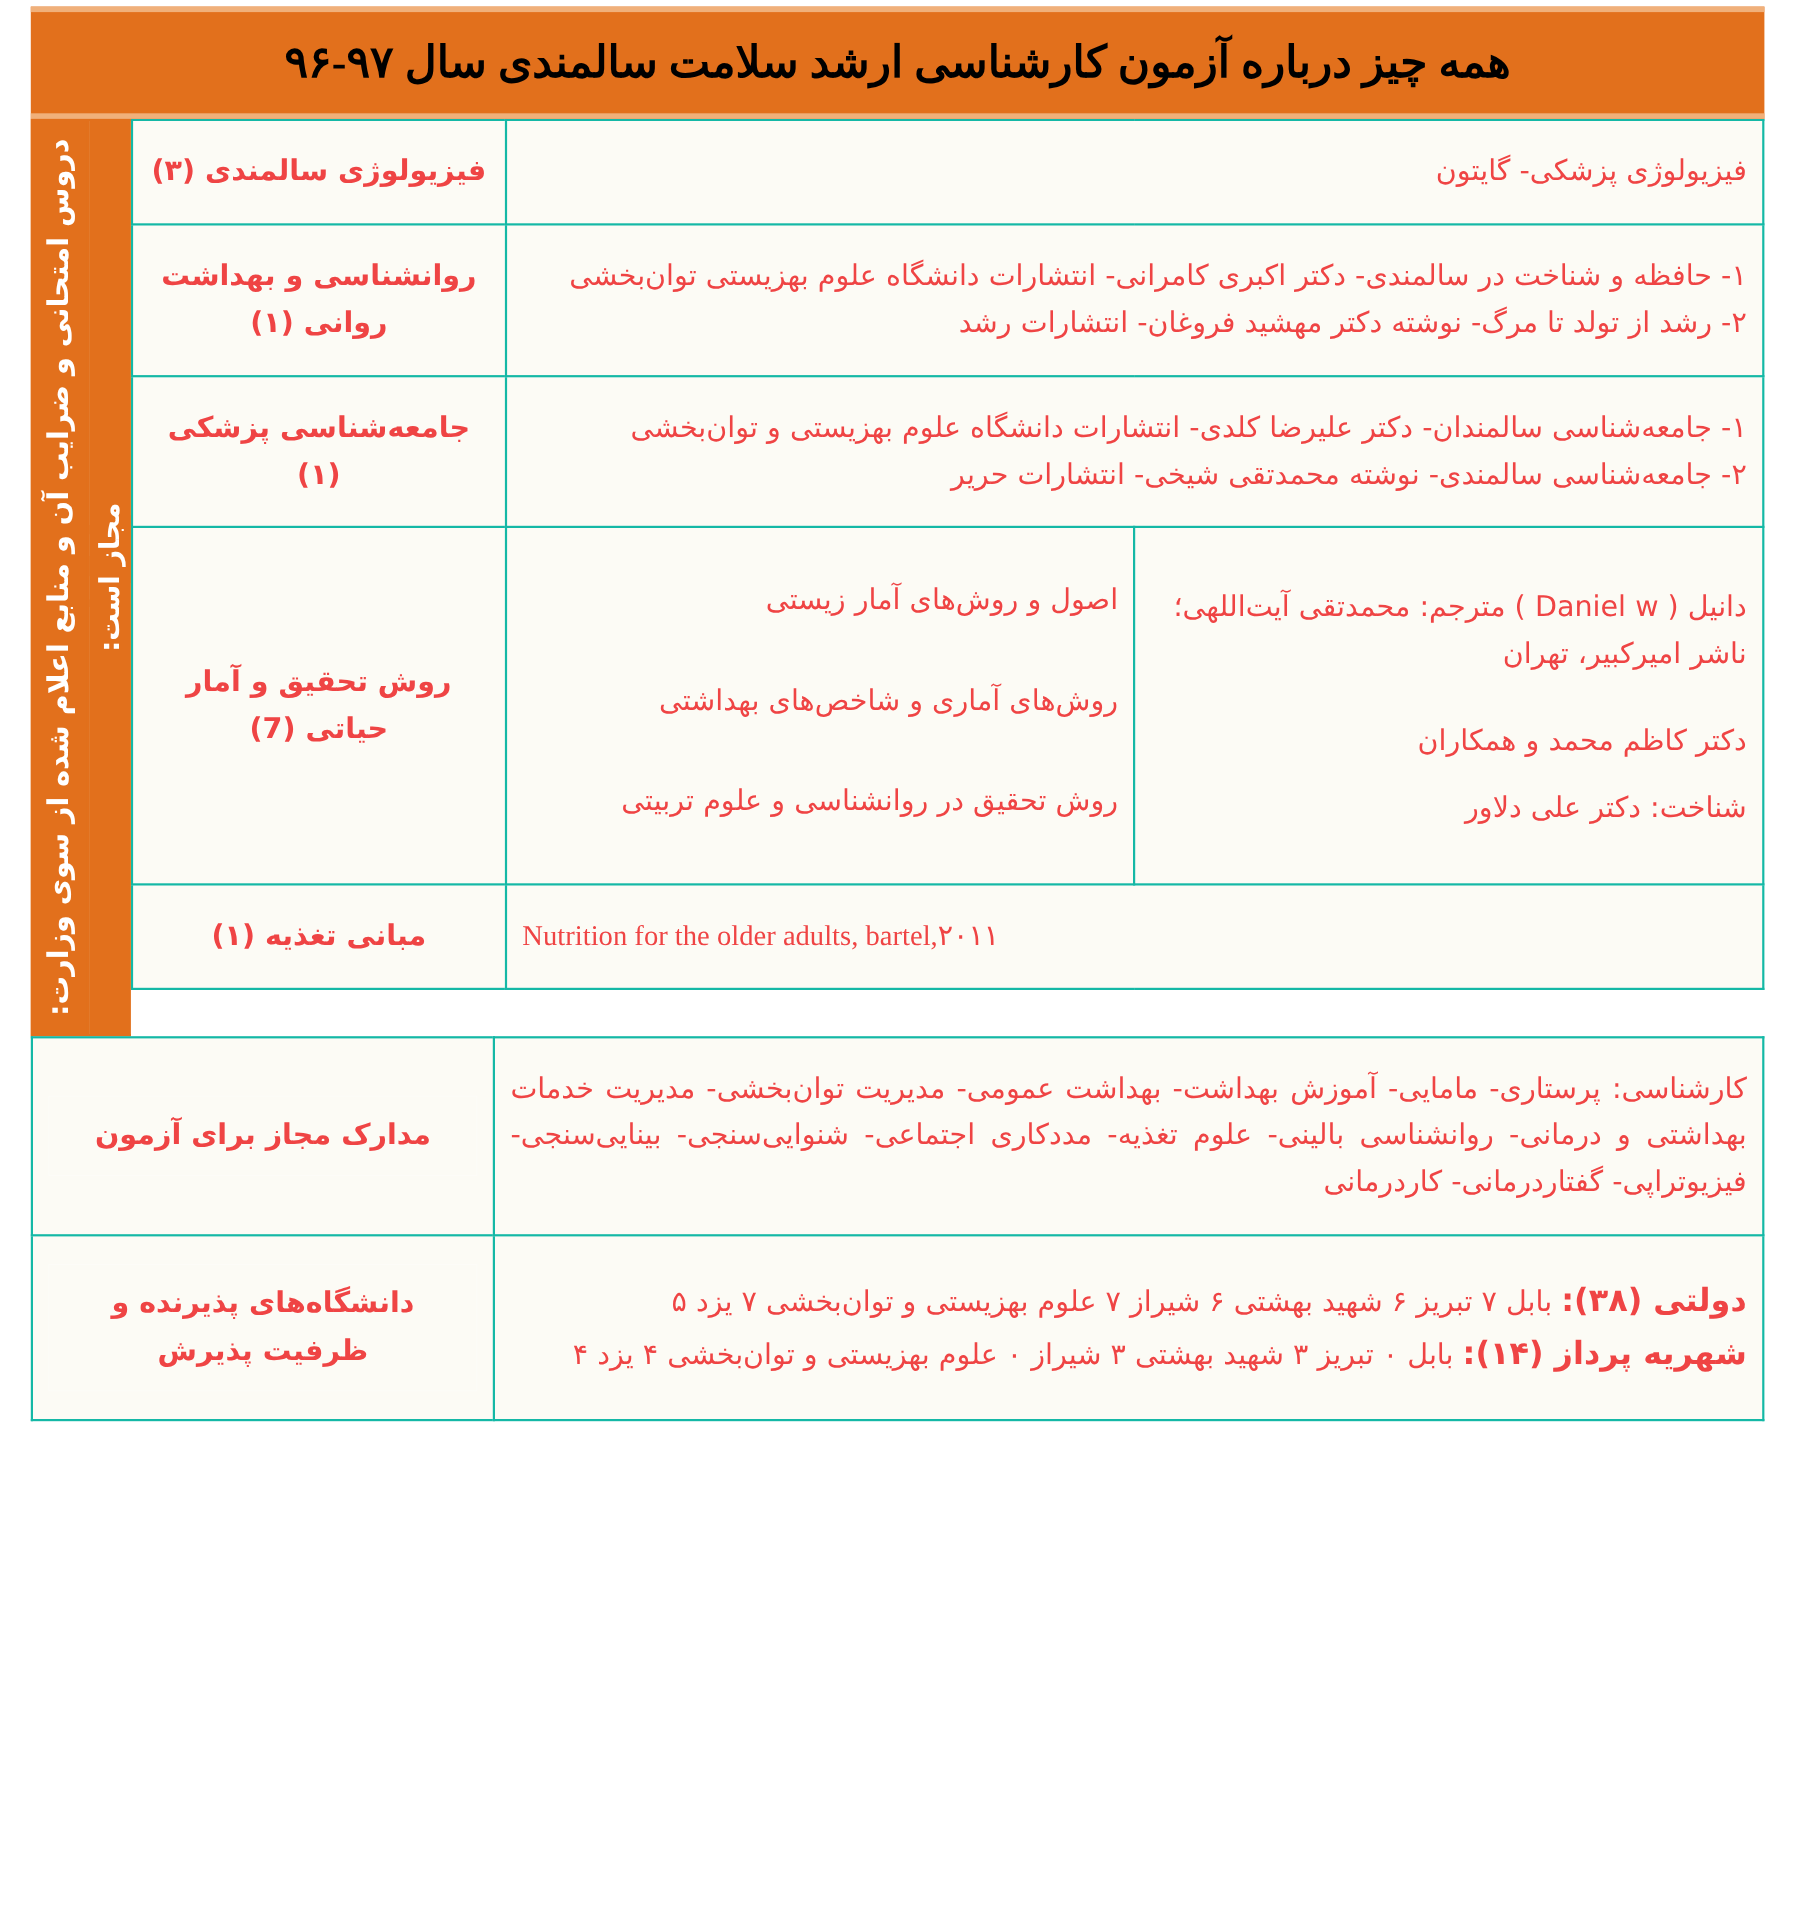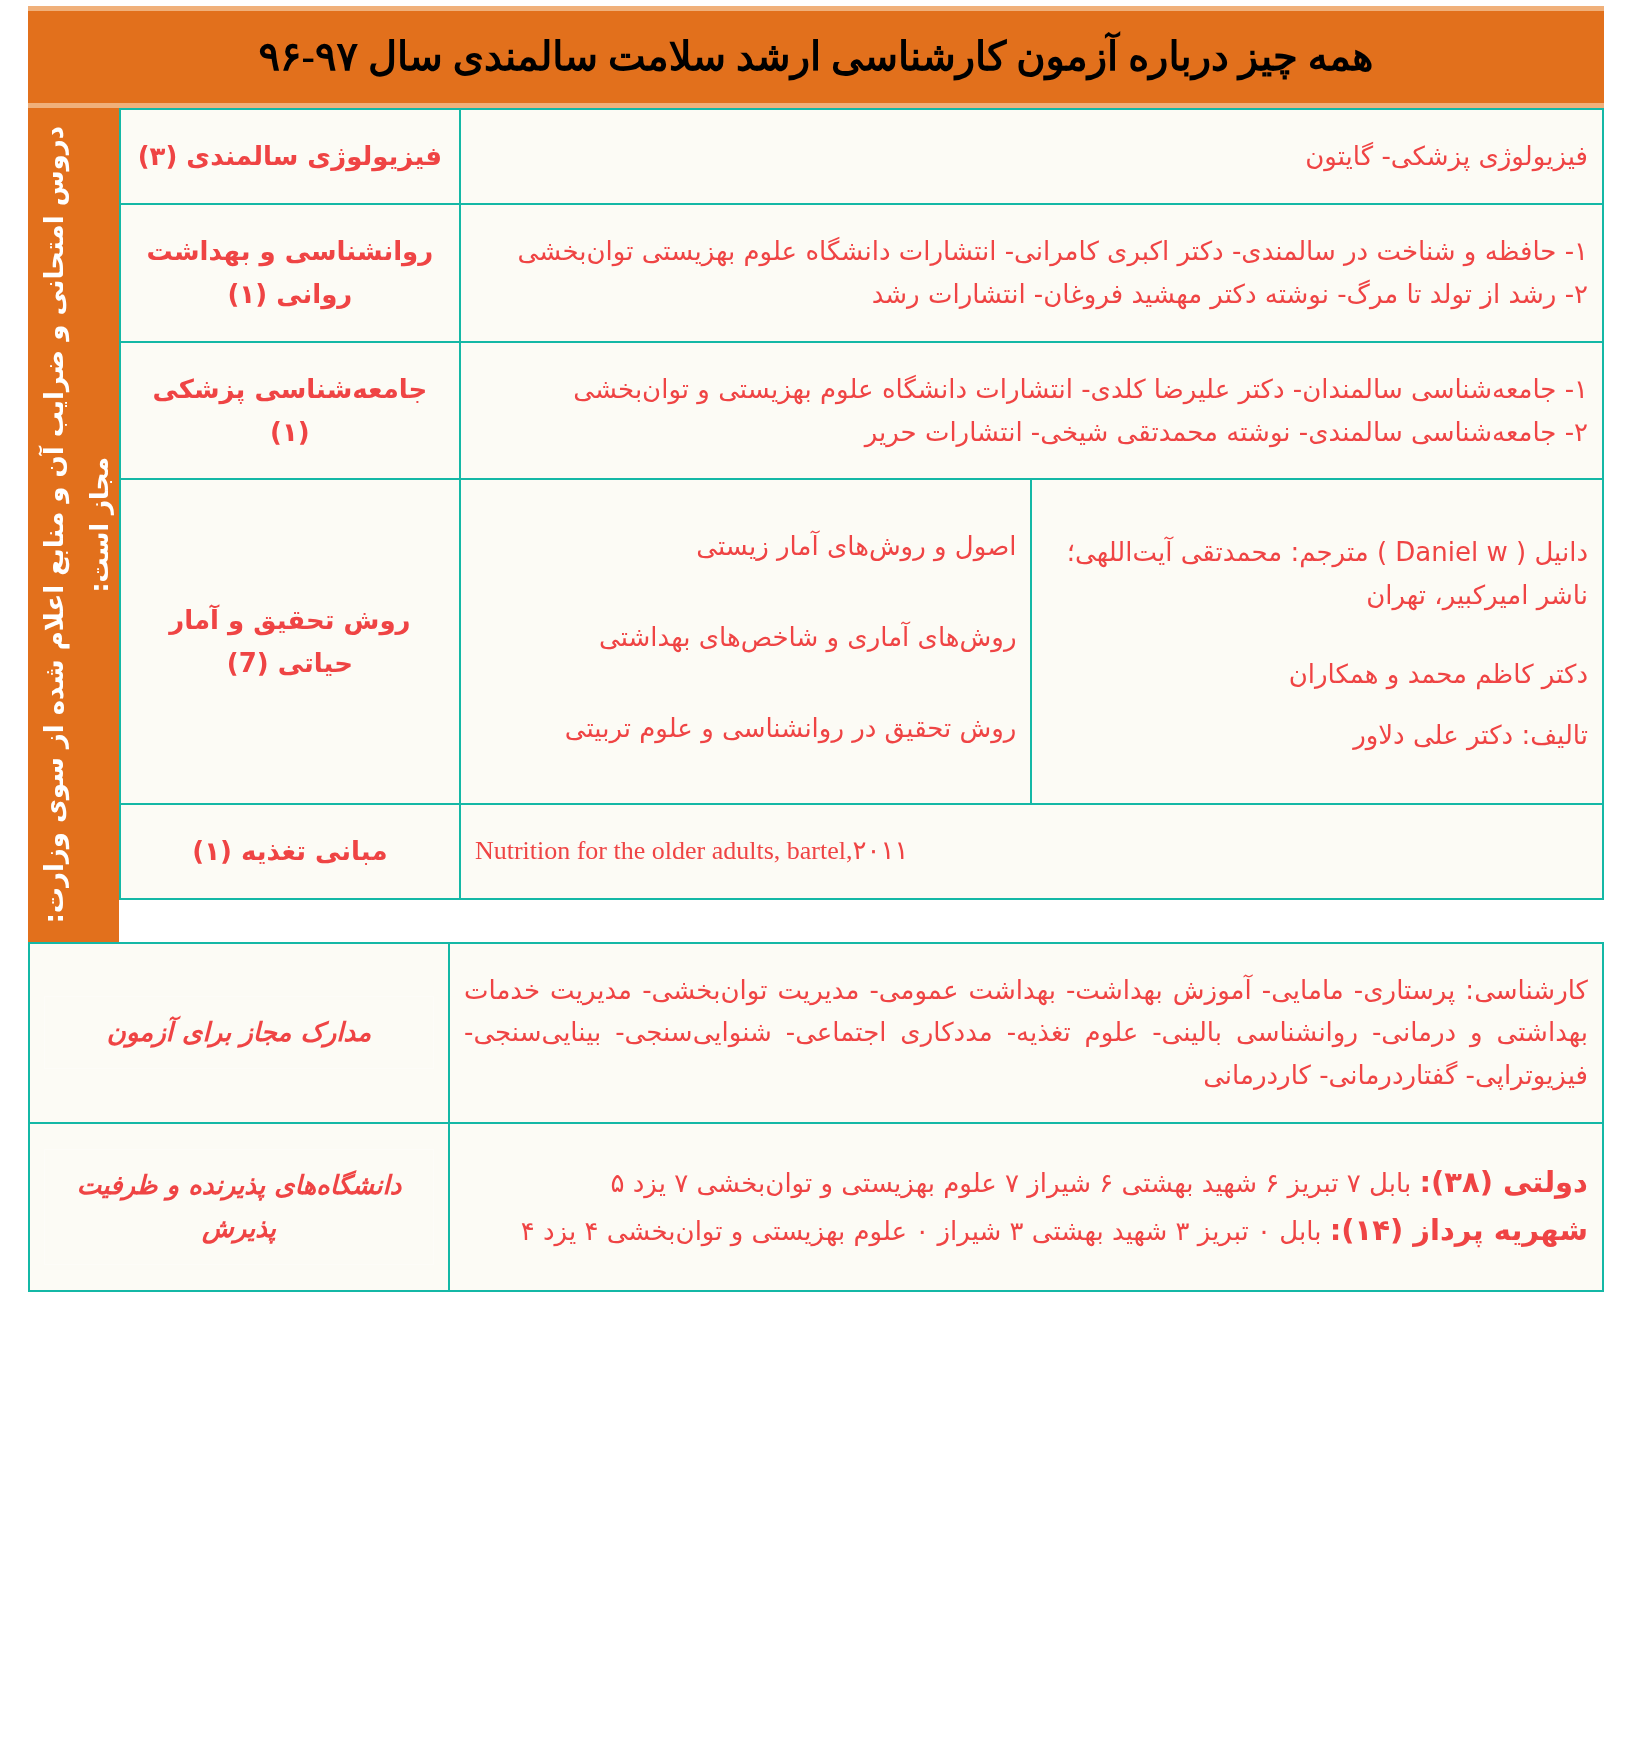--- a/index.html
+++ b/index.html
@@ -163,21 +163,20 @@
     font-weight:700;
     font-size:30px;
     line-height:1.5;
     border:2px solid #E2701C;
     width:420px;
     padding:18px 14px;
   }
   td.section-label .lbl-box{
     border:1px solid rgba(255,255,255,.35);
     padding:14px 6px;
-    font-style:italic;
   }
   td.peach{
     background:#FCE7D6;
     text-align:justify;
     text-align-last:right;
     font-size:26px;
     line-height:1.75;
   }
   td.peach b{font-weight:700;font-size:29px;}
   td.peach.centered{
@@ -225,21 +224,21 @@
               <span class="line">۱- جامعه‌شناسی سالمندان- دکتر علیرضا کلدی- انتشارات دانشگاه علوم بهزیستی و توان‌بخشی</span>
               <span class="line">۲- جامعه‌شناسی سالمندی- نوشته محمدتقی شیخی- انتشارات حریر</span>
             </td>
             <td class="subject">جامعه‌شناسی پزشکی (۱)</td>
           </tr>
 
           <tr>
             <td class="refs-sub">
               <span class="line" style="padding:18px 0;">دانیل ( Daniel w ) مترجم: محمدتقی آیت‌اللهی؛ ناشر امیرکبیر، تهران</span>
               <span class="line" style="padding:18px 0;">دکتر کاظم محمد و همکاران</span>
-              <span class="line" style="padding:0 0 14px 0;">تالیف: دکتر علی دلاور</span>
+              <span class="line" style="padding:0 0 14px 0;">شناخت: دکتر علی دلاور</span>
             </td>
             <td class="refs">
               <span class="line" style="padding:20px 0;">اصول و روش‌های آمار زیستی</span>
               <span class="line" style="padding:28px 0;">روش‌های آماری و شاخص‌های بهداشتی</span>
               <span class="line" style="padding:20px 0 28px 0;">روش تحقیق در روانشناسی و علوم تربیتی</span>
             </td>
             <td class="subject">روش تحقیق و آمار حیاتی (7)</td>
           </tr>
 
 

